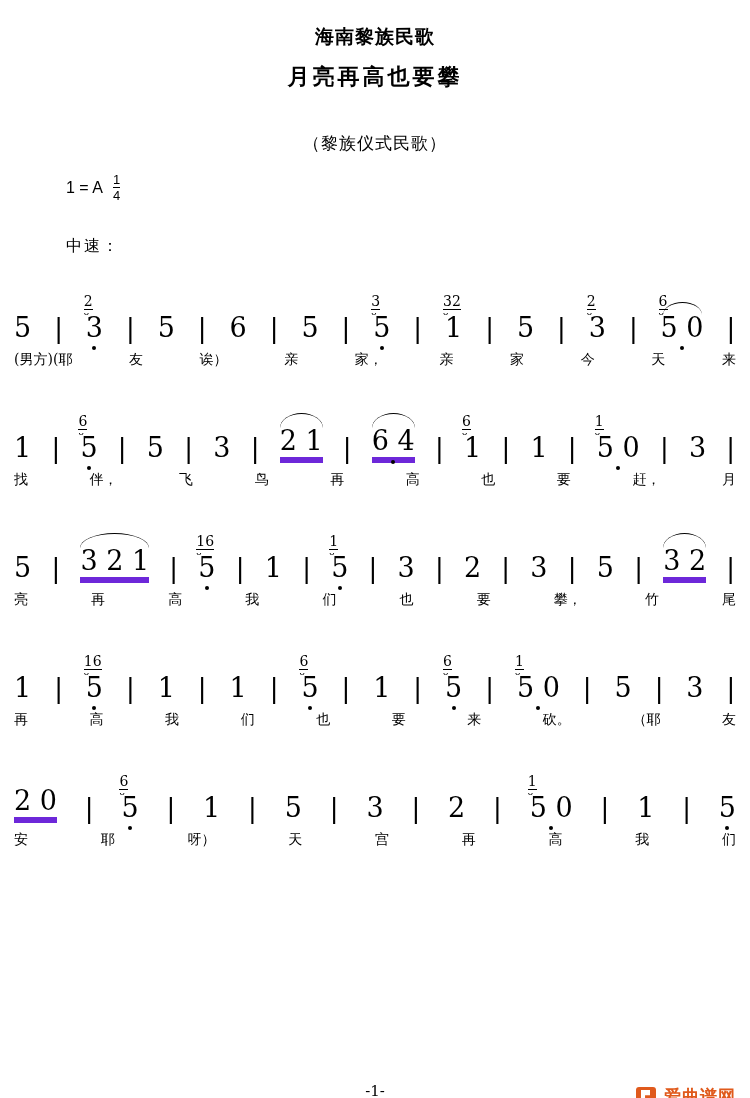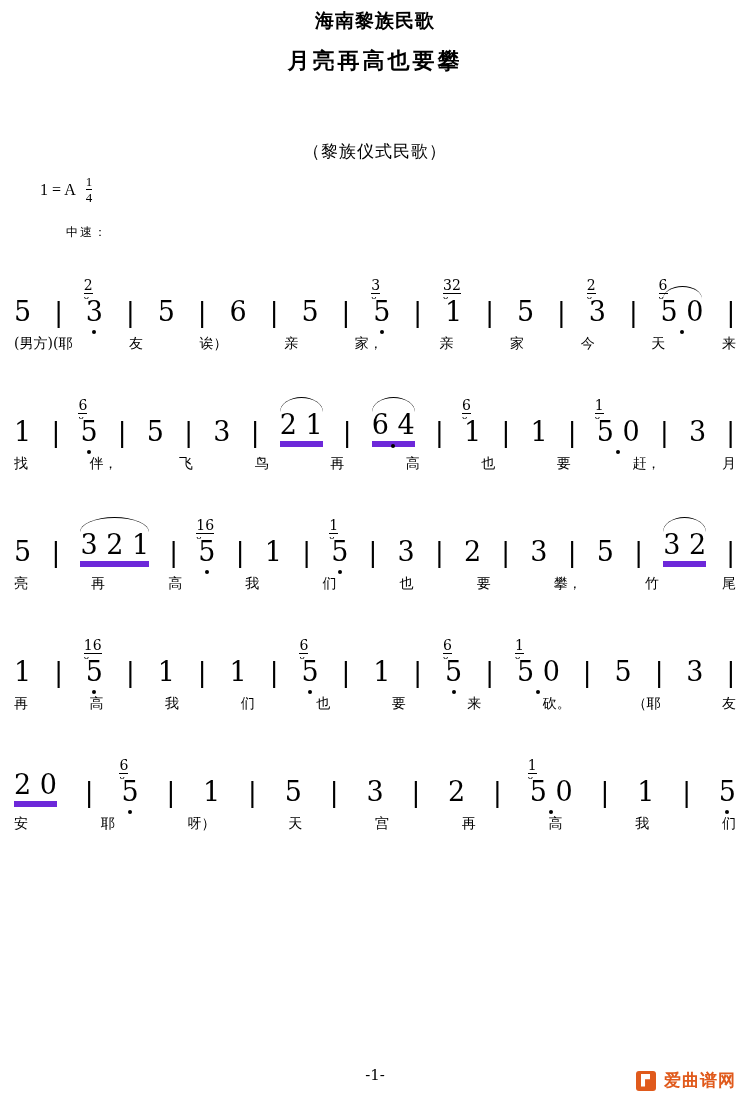--- a/index.html
+++ b/index.html
@@ -18,64 +18,64 @@
   .page {
     position: relative;
     width: 750px;
     height: 1098px;
   }
   .subtitle-top {
     text-align: center;
     font-size: 19px;
     font-weight: bold;
     letter-spacing: 1px;
-    margin-top: 8px;
+    margin-top: 24px;
     font-family: "DejaVu Serif", "Liberation Serif", serif;
   }
   .main-title {
     text-align: center;
     font-size: 22px;
     font-weight: bold;
     letter-spacing: 3px;
     margin-top: 12px;
     font-family: "DejaVu Serif", "Liberation Serif", serif;
   }
   .sub-note {
     text-align: center;
     font-size: 17px;
-    margin-top: 64px;
+    margin-top: 40px;
     letter-spacing: 1px;
     font-family: "DejaVu Serif", "Liberation Serif", serif;
   }
   .meta {
-    margin-top: 12px;
-    padding-left: 40px;
+    margin-top: 18px;
+    padding-left: 66px;
     font-size: 16px;
-    font-family: Liberation Serif, serif;
+    font-family: Liberation Sans, sans-serif;
   }
   .keyline {
     display: flex;
     align-items: center;
     gap: 6px;
   }
   .frac {
     display: inline-flex;
     flex-direction: column;
     align-items: center;
     line-height: 1;
     font-size: 13px;
     vertical-align: middle;
     margin-left: 4px;
   }
   .frac .num { padding-bottom: 1px; }
   .frac .den { border-top: 1px solid #000; padding-top: 1px; }
   .tempo {
-    margin-top: 20px;
+    margin-top: 34px;
     padding-left: 66px;
-    font-size: 12px;
+    font-size: 16px;
     letter-spacing: 2px;
     font-family: Liberation Mono, monospace;
   }
 
   
   .system {
     position: relative;
     margin-top: 26px;
     padding: 0 10px;
   }

